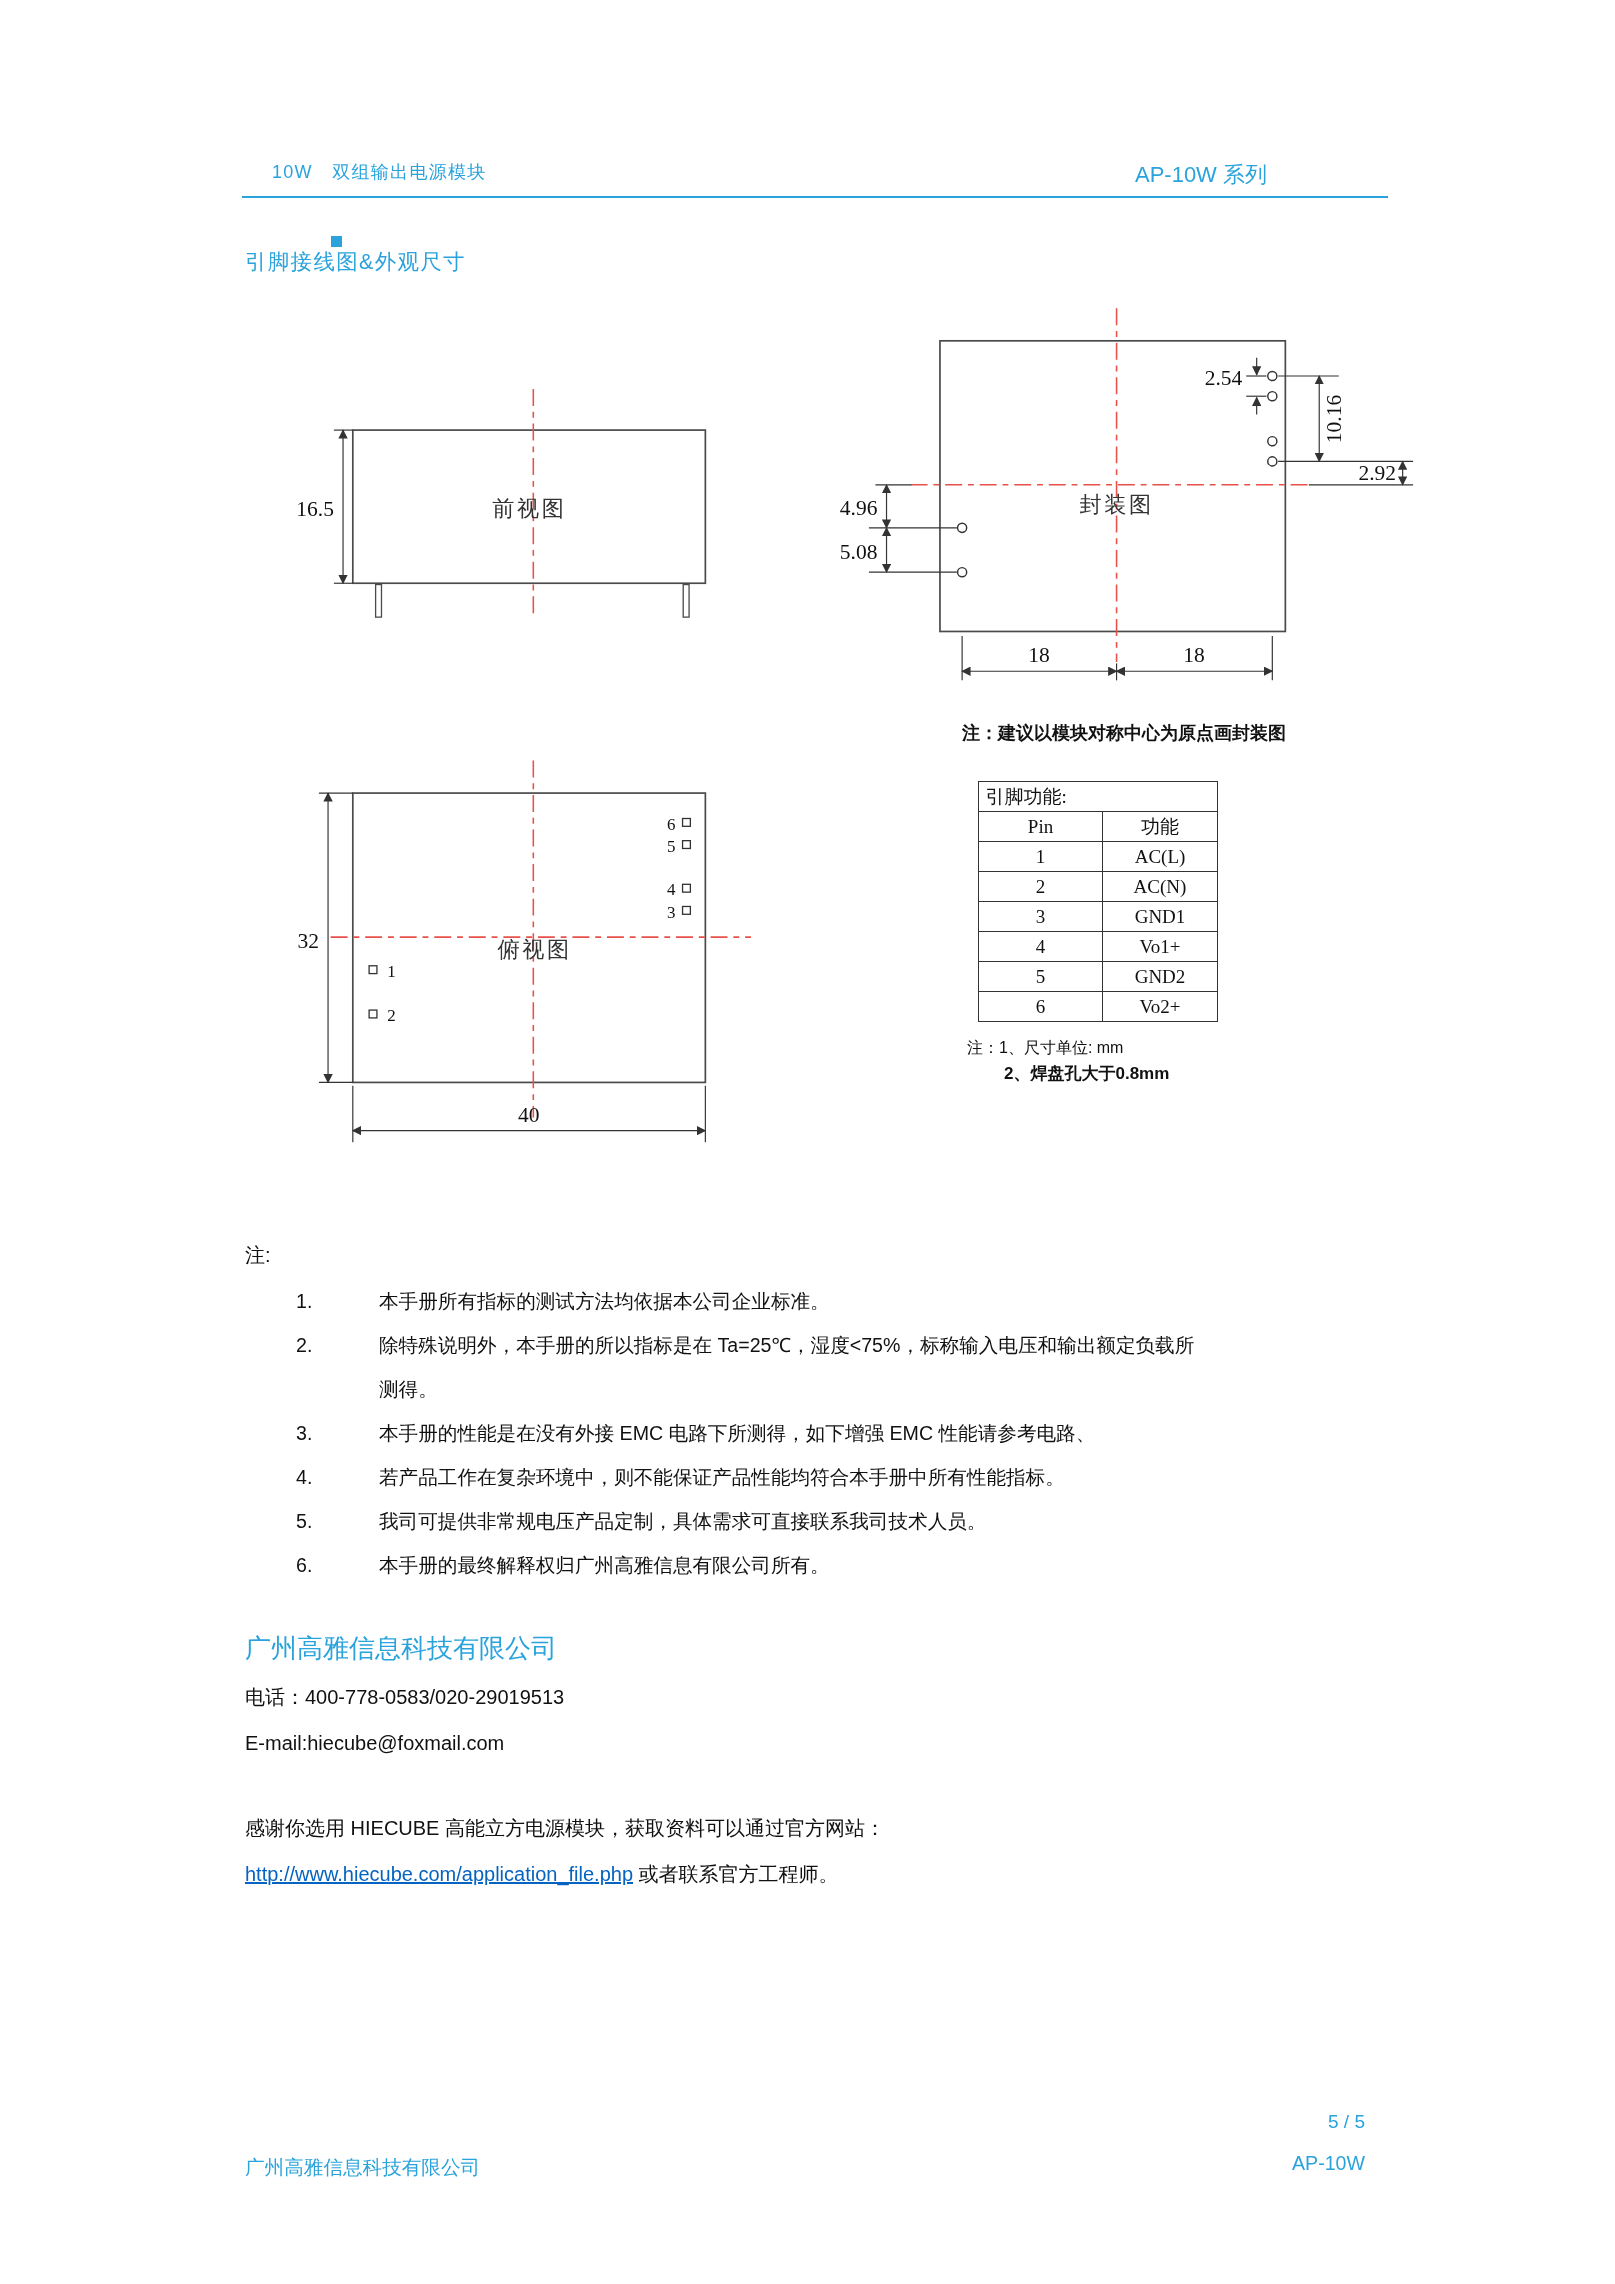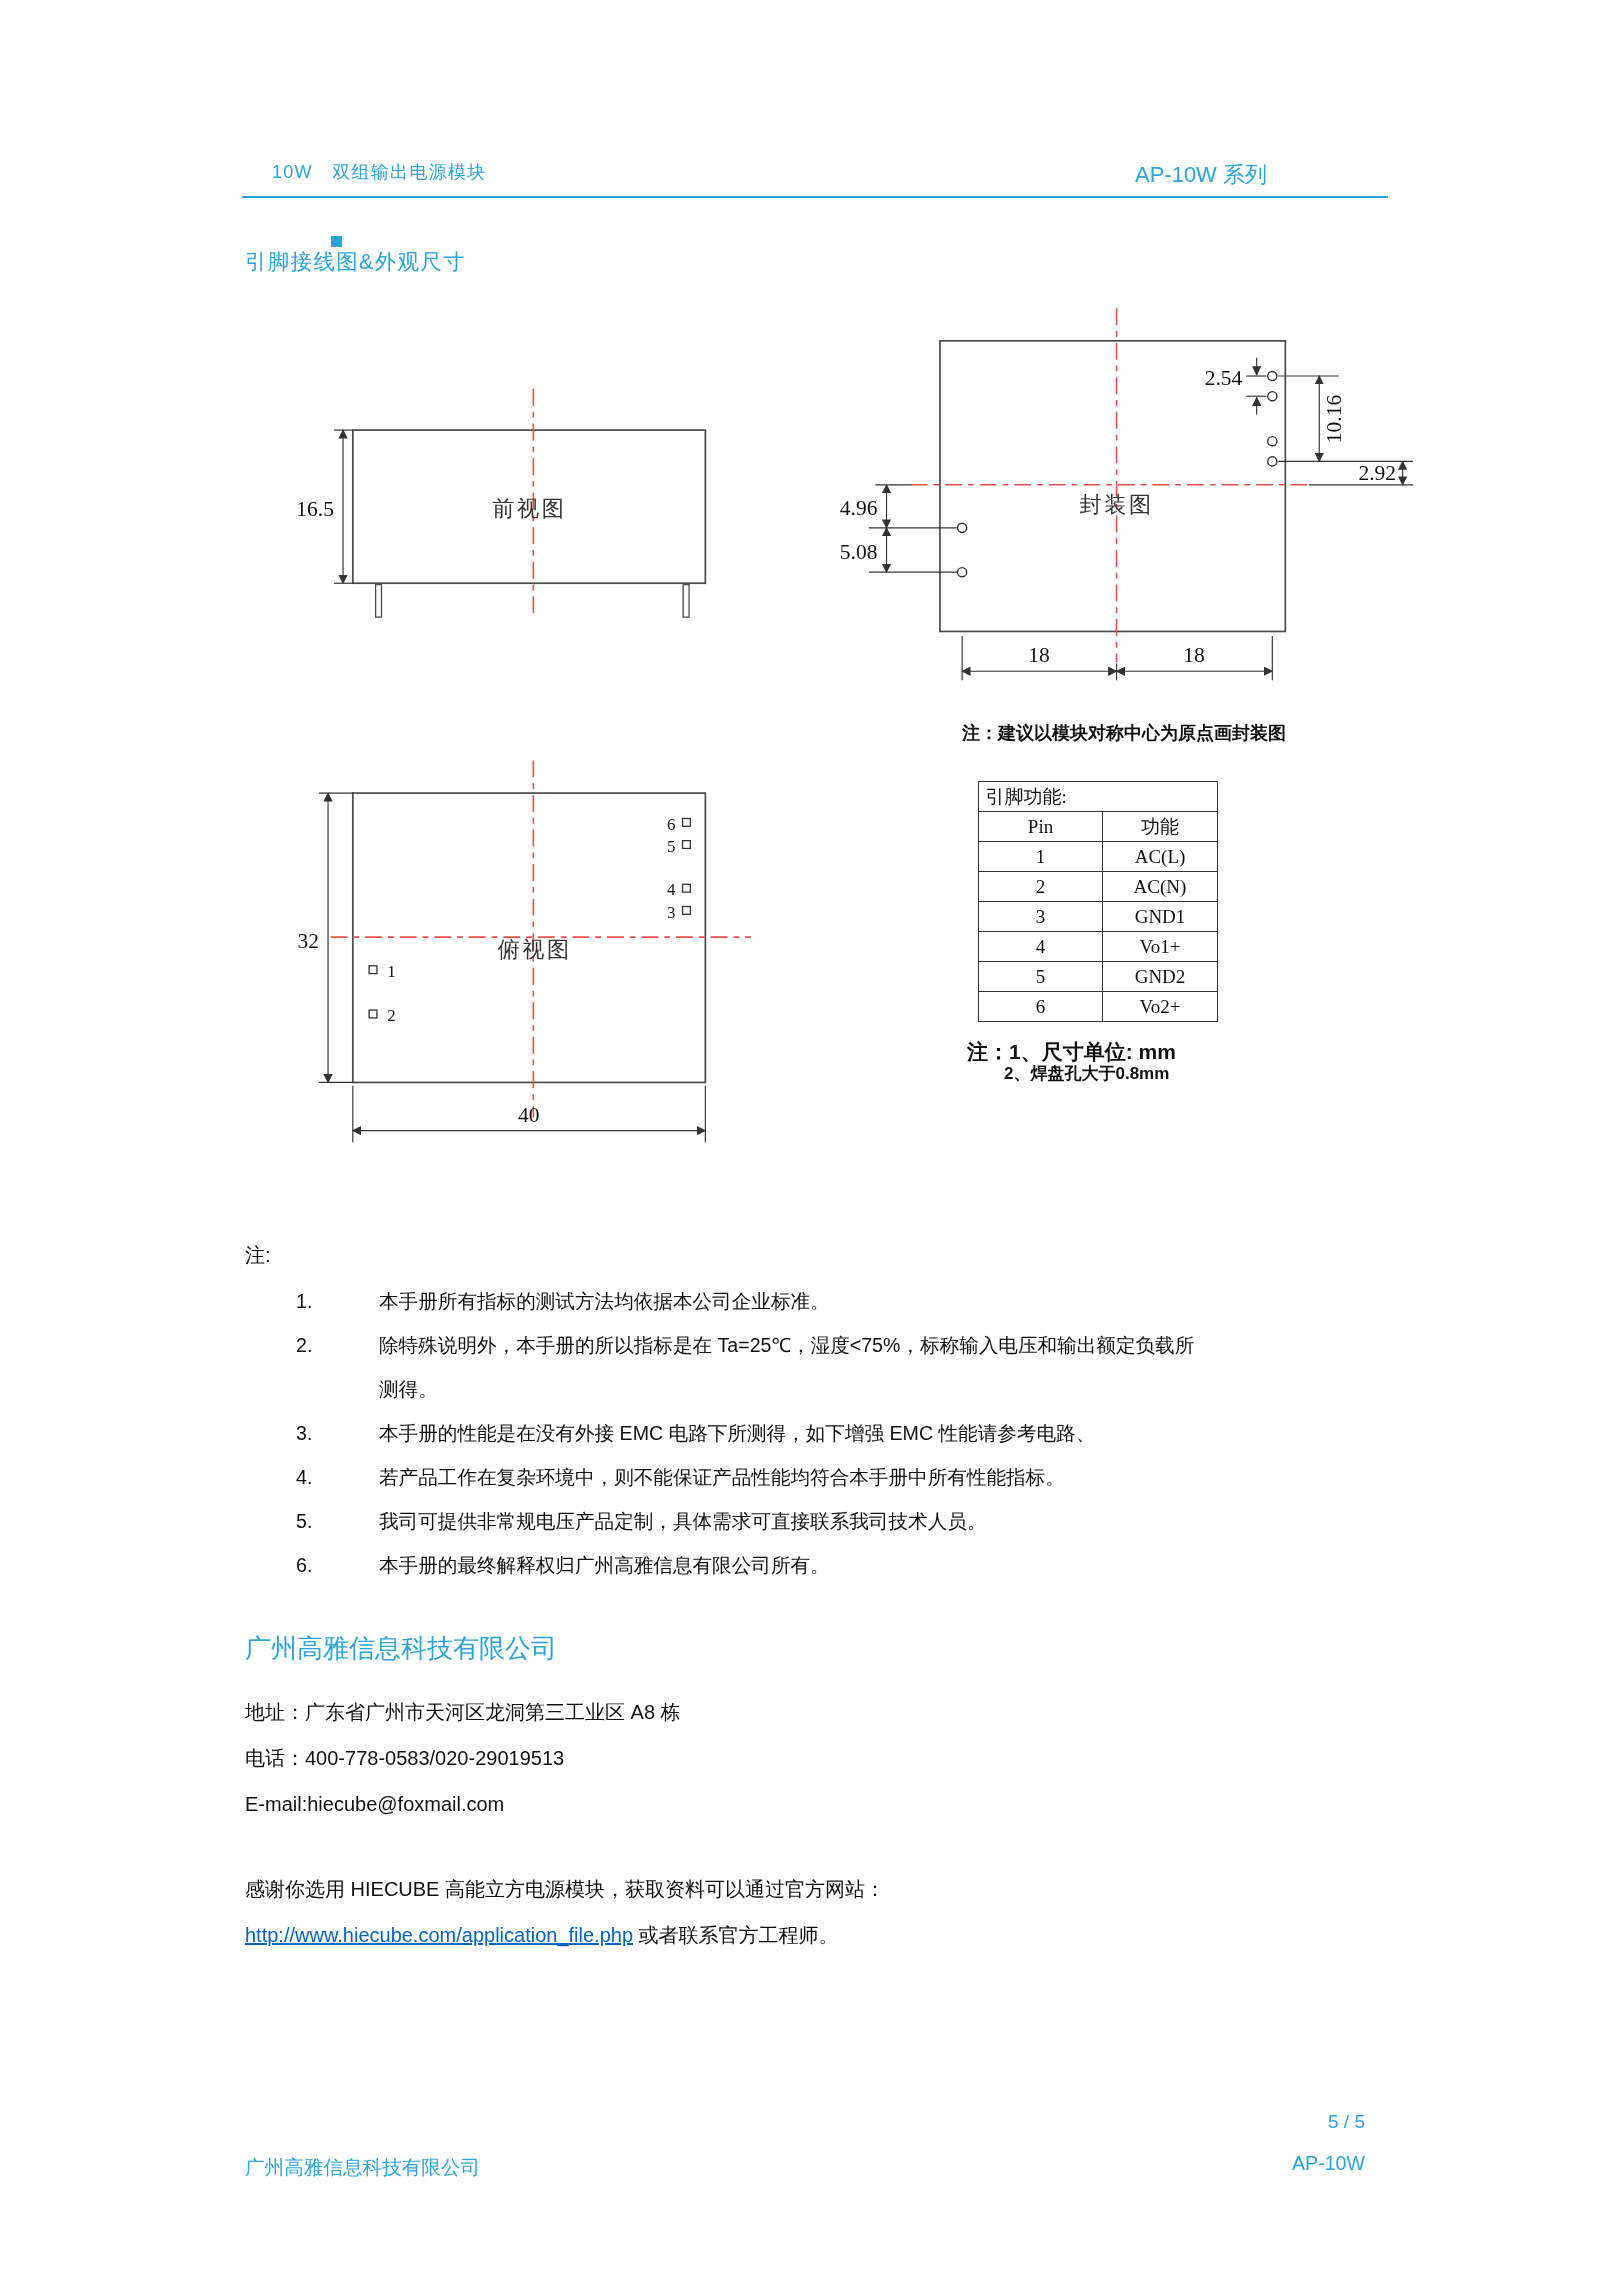--- a/index.html
+++ b/index.html
@@ -32,21 +32,21 @@
   .pincirc{fill:none; stroke:#333; stroke-width:2.2;}
   
   .pkg-note{position:absolute; left:962px; top:721px; font-size:18px; font-weight:600; color:#111;}
   
   .pin-table{position:absolute; left:962px; top:781px; border-collapse:collapse;
     font-family:"Liberation Serif", serif; font-size:19px; color:#111;margin-left:16px;}
   .pin-table td{border:1.3px solid #333; height:30px; text-align:center; vertical-align:middle;}
   .pin-table td.caption{ text-align:left; padding-left:6.5px;}
   .pin-table td.cpin{width:124px;}
   .pin-table td.cfunc{width:115px;}
-  .tbl-note1{position:absolute; left:967px; top:1038px; font-size:21px; font-weight:700;}
+  .tbl-note1{position:absolute; left:967px; top:1038px; font-size:16px; font-weight:400;}
   .tbl-note2{position:absolute; left:1004px; top:1062px; font-size:17px; font-weight:600;}
   
   .notes{position:absolute; left:245px; top:1240px; width:1149px;}
   .notes-label{font-size:20px; line-height:30px; margin-bottom:9px;}
   .notes-items{margin-left:51px;}
   .note-item{display:flex; font-size:19.6px; line-height:44px;}
   .note-item .num{width:48px; flex:0 0 48px;}
   .note-item .txt{flex:1;margin-left:35px;}
   
   .company{position:absolute; left:245px; top:1631px; width:1149px;}
@@ -263,21 +263,20 @@
       </div>
       <div class="note-item">
         <span class="num">6.</span>
         <span class="txt">本手册的最终解释权归广州高雅信息有限公司所有。</span>
       </div>
     </div>
   </div>
 
   <div class="company">
     <div class="name">广州高雅信息科技有限公司</div>
-    <div class="line address">地址：广东省广州市天河区龙洞第三工业区 A8 栋</div>
     <div class="line phone">电话：400-778-0583/020-29019513</div>
     <div class="line email">E-mail:hiecube@foxmail.com</div>
     <div class="line thanks">感谢你选用 HIECUBE 高能立方电源模块，获取资料可以通过官方网站：</div>
     <div class="line linkline">
       <a href="#">http://www.hiecube.com/application_file.php</a><span> 或者联系官方工程师。</span>
     </div>
   </div>
 
   <div class="ftr-page">5 / 5</div>
   <div class="ftr-company">广州高雅信息科技有限公司</div>

